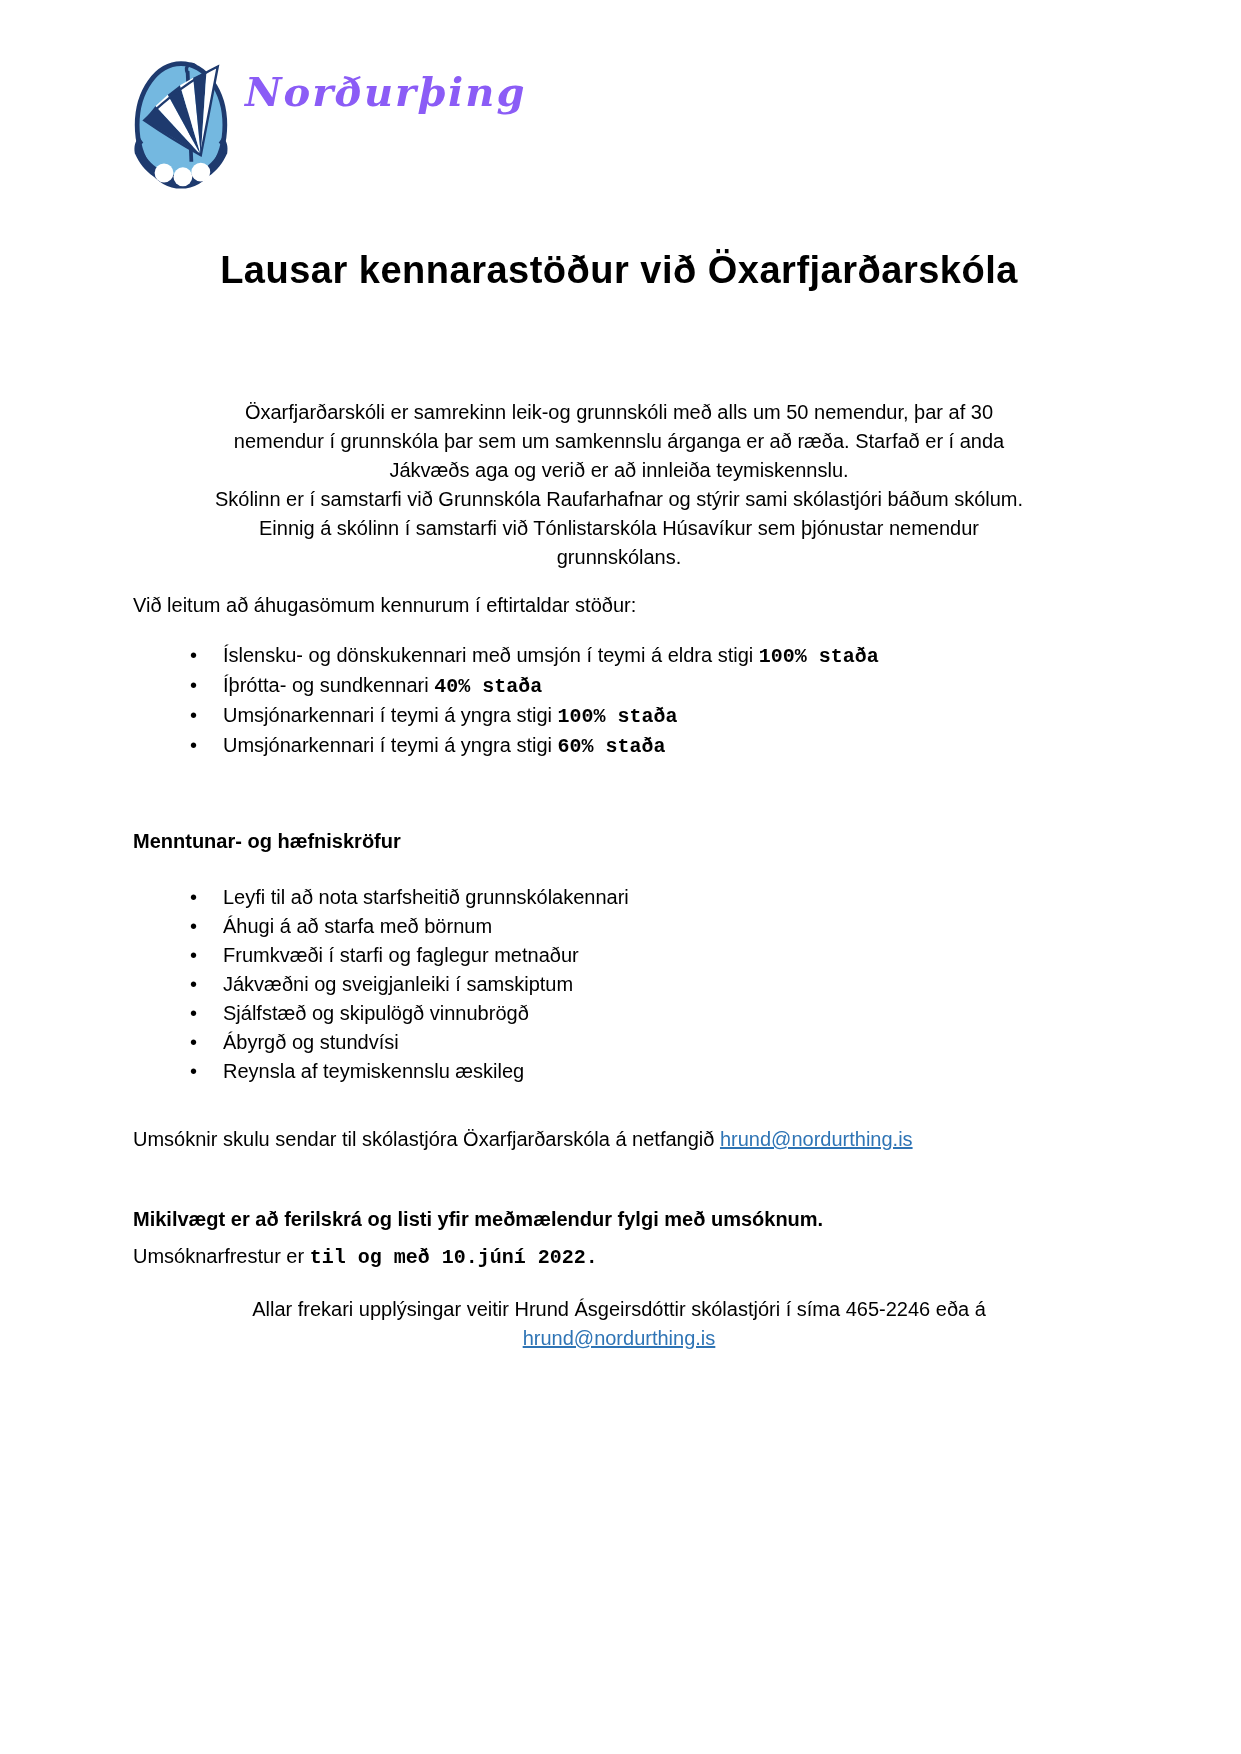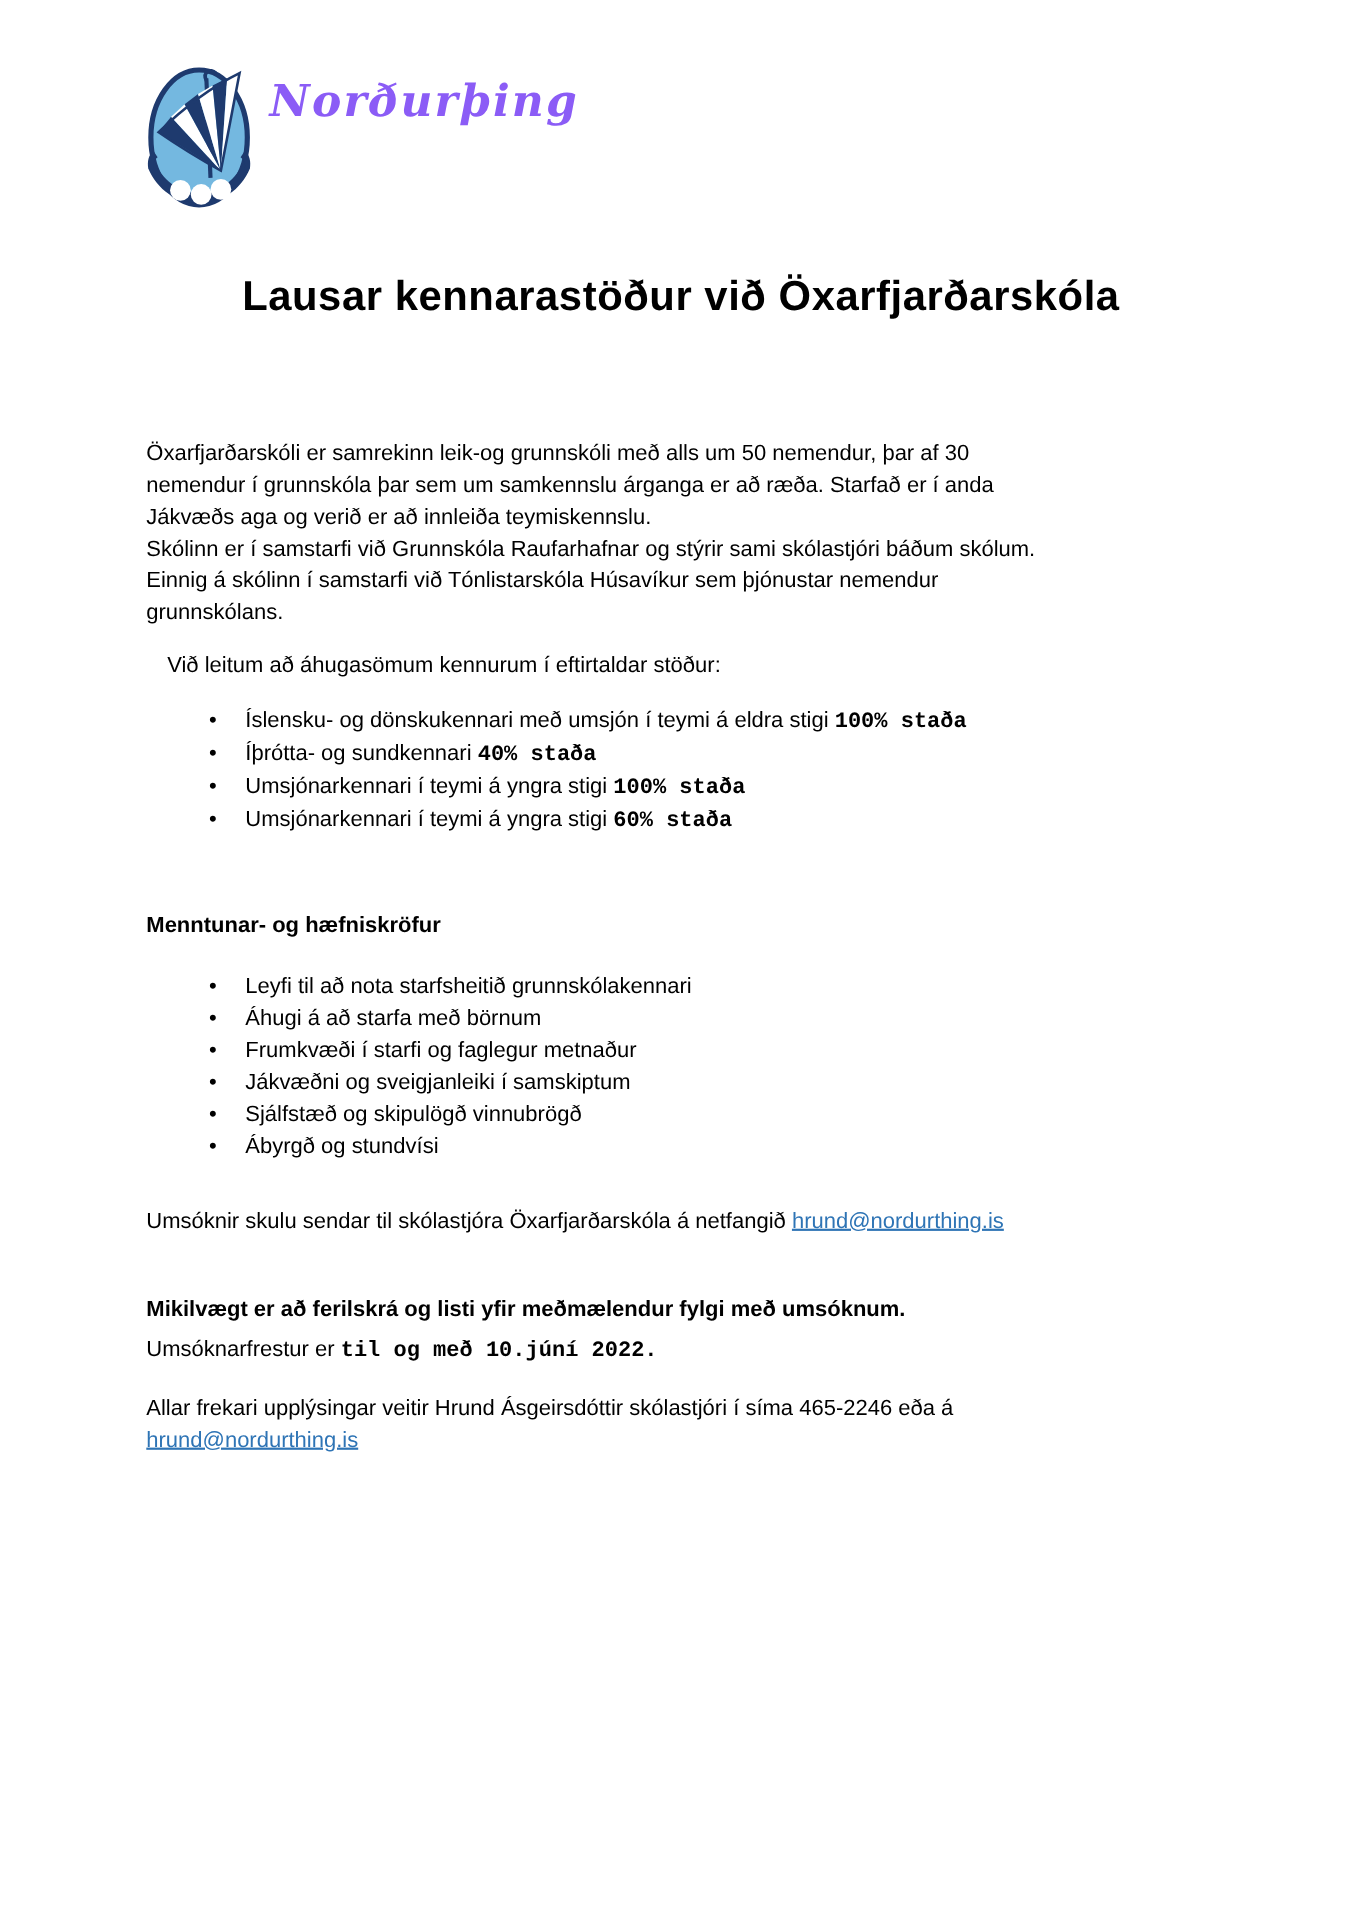--- a/index.html
+++ b/index.html
@@ -23,22 +23,22 @@
     margin-left:16px;margin-top:14px;letter-spacing:2px;
   }
   
   .doc-title{
     font-size:38px;line-height:44px;font-weight:bold;
     text-align:center;margin:58px 0 0 0;letter-spacing:0.5px;
   }
   
   p{margin:0;}
   .intro{margin-top:106px;}
-  .p-line{white-space:nowrap;}
-  .lead{margin-top:19px;margin-left:19px;}
+  .p-line{white-space:nowrap;text-align:center;}
+  .lead{margin-top:19px;}
   ul{list-style:none;margin:0;padding:0;}
   .positions-list{margin-top:21px;}
   .req-list{margin-top:27px;}
   li.bullet-li{display:flex;margin-left:57px;}
   .bullet{width:33px;flex:0 0 auto;}
   .bullet::before{content:"\2022";font-size:20px;}
   .req-heading{font-size:20px;line-height:29px;font-weight:bold;margin:66px 0 0 0;}
   .application{margin-top:39px;}
   .important{margin-top:51px;font-weight:bold;}
   .deadline{margin-top:8px;}
@@ -125,20 +125,24 @@
       <span>Jákvæðni og sveigjanleiki í samskiptum</span>
     </li>
     <li class="bullet-li">
       <span class="bullet"></span>
       <span>Sjálfstæð og skipulögð vinnubrögð</span>
     </li>
     <li class="bullet-li">
       <span class="bullet"></span>
       <span>Ábyrgð og stundvísi</span>
     </li>
+    <li class="bullet-li">
+      <span class="bullet"></span>
+      <span>Reynsla af teymiskennslu æskileg</span>
+    </li>
   </ul>
 
   <p class="application">
     <span>Umsóknir skulu sendar til skólastjóra Öxarfjarðarskóla á netfangið </span><a class="email-link">hrund@nordurthing.is</a>
   </p>
 
   <p class="important">Mikilvægt er að ferilskrá og listi yfir meðmælendur fylgi með umsóknum.</p>
 
   <p class="deadline">
     <span>Umsóknarfrestur er </span><strong>til og með 10.júní 2022.</strong>

